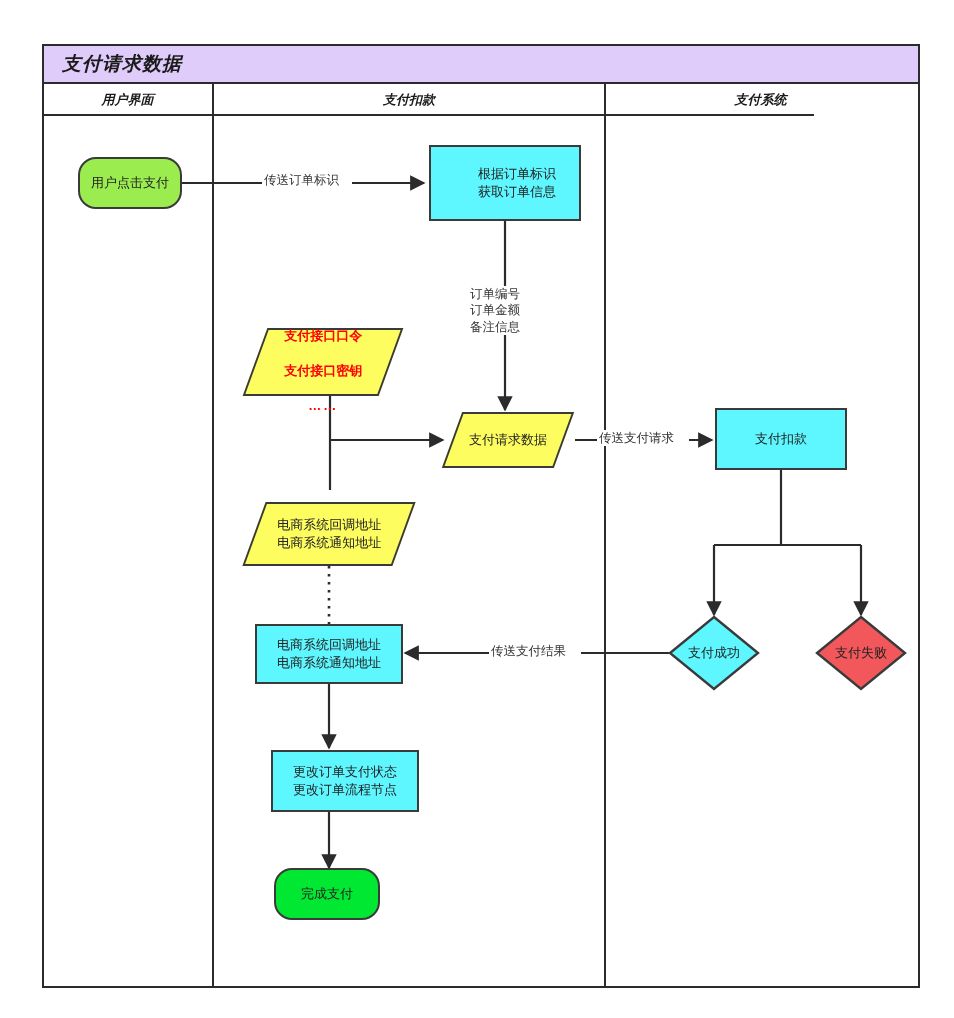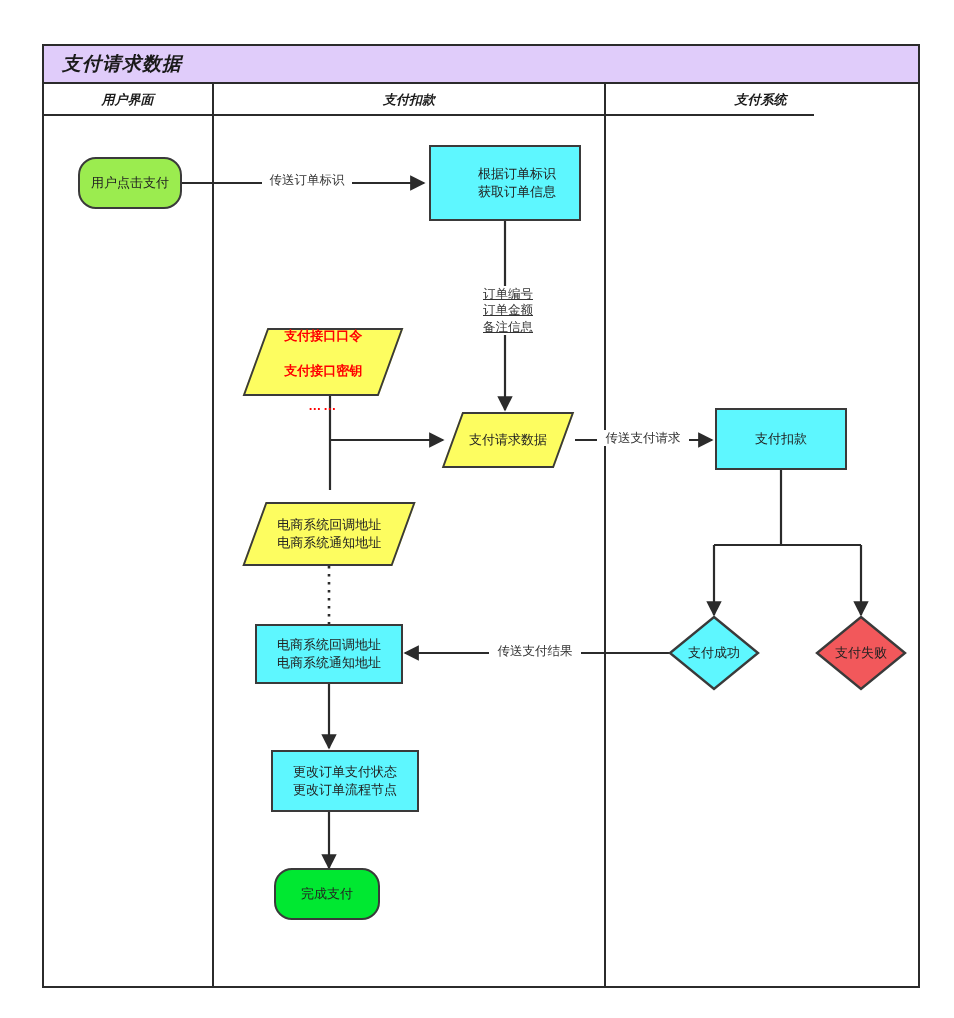--- a/index.html
+++ b/index.html
@@ -142,21 +142,20 @@
   }
 
   
   .edge-label {
     position: absolute;
     background: #ffffff;
     font-family: "Liberation Sans", "DejaVu Sans", sans-serif;
     font-size: 12.5px;
     color: #333333;
     line-height: 1.3;
-    text-align: center;
     white-space: pre-line;
     padding: 0 2px;
   }
   svg.wires {
     position: absolute;
     left: 0;
     top: 0;
     width: 954px;
     height: 1018px;
     pointer-events: none;
@@ -253,21 +252,21 @@
   <div class="node rect" style="left:255px; top:624px; width:148px; height:60px; background:#5ef7ff;">电商系统回调地址
 电商系统通知地址</div>
 
   <div class="node rect" style="left:255px; top:750px; width:148px; height:62px; background:#5ef7ff;margin-left:16px;">更改订单支付状态
 更改订单流程节点</div>
 
   <div class="node rounded" style="left:274px; top:868px; width:106px; height:52px; background:#00e831;">完成支付</div>
 
   <div class="edge-label" style="left:262px; top:172px; width:86px;">传送订单标识</div>
 
-  <div class="edge-label" style="left:468px; top:286px; width:76px;text-decoration:underline;">订单编号
+  <div class="edge-label" style="left:468px; top:286px; width:76px;">订单编号
 订单金额
 备注信息</div>
 
   <div class="edge-label" style="left:597px; top:430px; width:88px;">传送支付请求</div>
 
   <div class="edge-label" style="left:489px; top:643px; width:88px;">传送支付结果</div>
 
 </div>
 
 </body></html>

